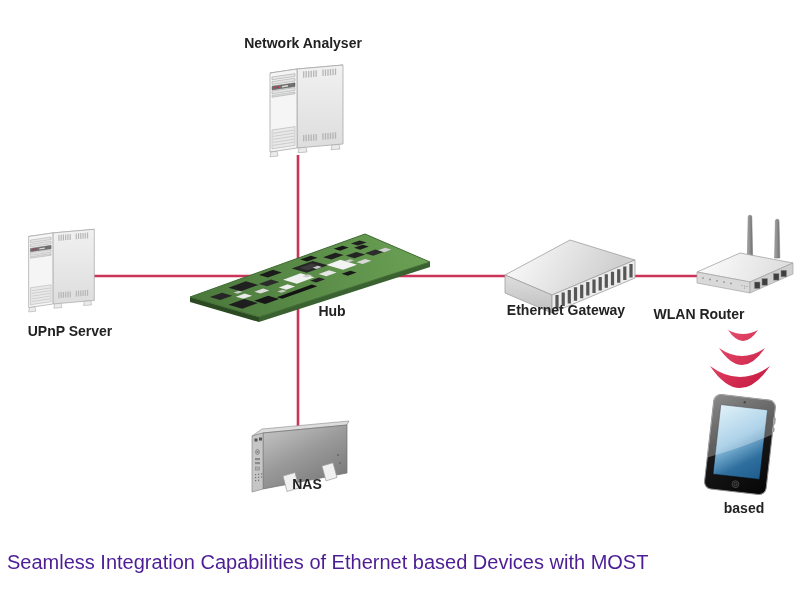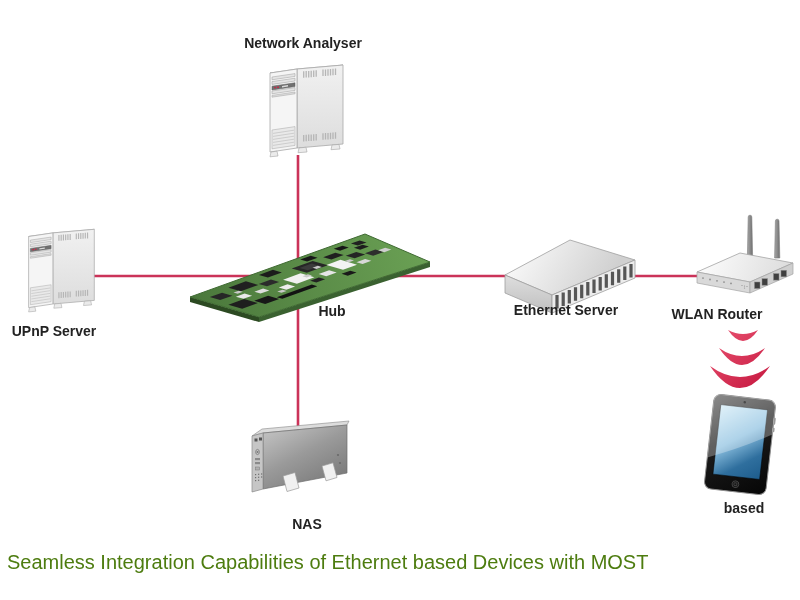--- a/index.html
+++ b/index.html
@@ -1,21 +1,21 @@
 <!DOCTYPE html>
 <html><head>
 <meta charset="utf-8">
 <style>
   html,body{margin:0;padding:0;background:#fff;}
   #stage{position:relative;width:800px;height:600px;background:#ffffff;overflow:hidden;
          font-family:"Liberation Sans",sans-serif;}
   #diagram-svg{position:absolute;left:0;top:0;}
   .node-label{position:absolute;transform:translateX(-50%);font-weight:bold;font-size:14px;
               color:#222;white-space:nowrap;z-index:3;}
-  .caption{position:absolute;left:7px;top:551px;font-size:20px;font-weight:400;color:#4d7c0f;
+  .caption{position:absolute;left:7px;top:551px;font-size:20px;font-weight:400;color:#4c1d95;
            white-space:nowrap;z-index:3;}
 </style>
 </head>
 <body>
 
 <div id="stage">
 
 <svg id="diagram-svg" width="800" height="600" viewBox="0 0 800 600">
   <defs>
     <linearGradient id="gTowerSide" x1="0" y1="0" x2="0" y2="1">
@@ -210,22 +210,22 @@
     <rect x="770.5" y="424" width="2.2" height="4.5" rx="1" fill="#9a9a9a"></rect>
     <rect x="716.5" y="407" width="47" height="70" fill="url(#gScreen)" stroke="#000" stroke-width="0.5"></rect>
     <path d="M709,461 Q740,449 771,431 L771,404 Q771,397 764,397 L716,397 Q709,397 709,404 Z" fill="#ffffff" opacity="0.3"></path>
     <circle cx="740" cy="402" r="1.3" fill="#4a4a4a"></circle>
     <circle cx="740" cy="484.5" r="3.4" fill="#161616" stroke="#555" stroke-width="0.7"></circle>
     <rect x="738.6" y="483.1" width="2.8" height="2.8" rx="0.6" fill="none" stroke="#6a6a6a" stroke-width="0.5"></rect>
   </g>
 </svg>
 
 <div class="node-label" style="left:303px;top:35px">Network Analyser</div>
-<div class="node-label" style="left:54px;top:323px">UPnP Server</div>
+<div class="node-label" style="left:70px;top:323px">UPnP Server</div>
 <div class="node-label" style="left:332px;top:303px">Hub</div>
-<div class="node-label" style="left:566px;top:302px">Ethernet Server</div>
-<div class="node-label" style="left:717px;top:306px">WLAN Router</div>
-<div class="node-label" style="left:307px;top:516px">NAS</div>
+<div class="node-label" style="left:566px;top:302px">Ethernet Gateway</div>
+<div class="node-label" style="left:699px;top:306px">WLAN Router</div>
+<div class="node-label" style="left:307px;top:476px">NAS</div>
 <div class="node-label" style="left:744px;top:500px">based</div>
 
 <div class="caption">Seamless Integration Capabilities of Ethernet based Devices with MOST</div>
 
 </div>
 
 </body></html>

